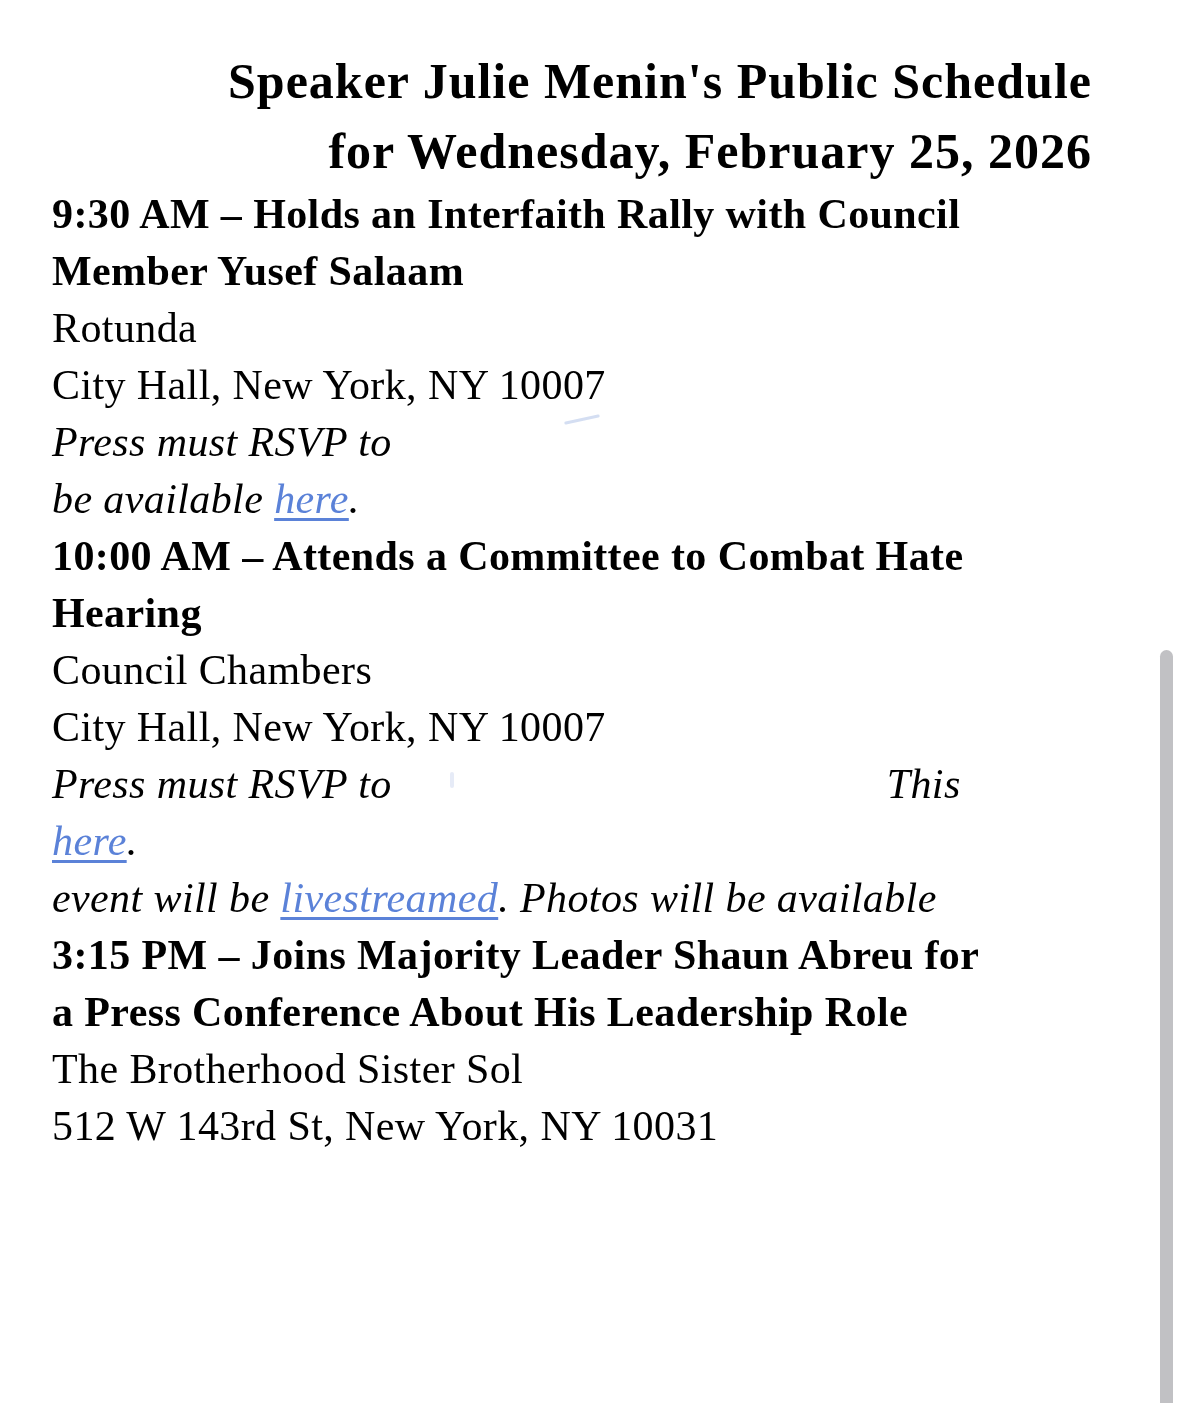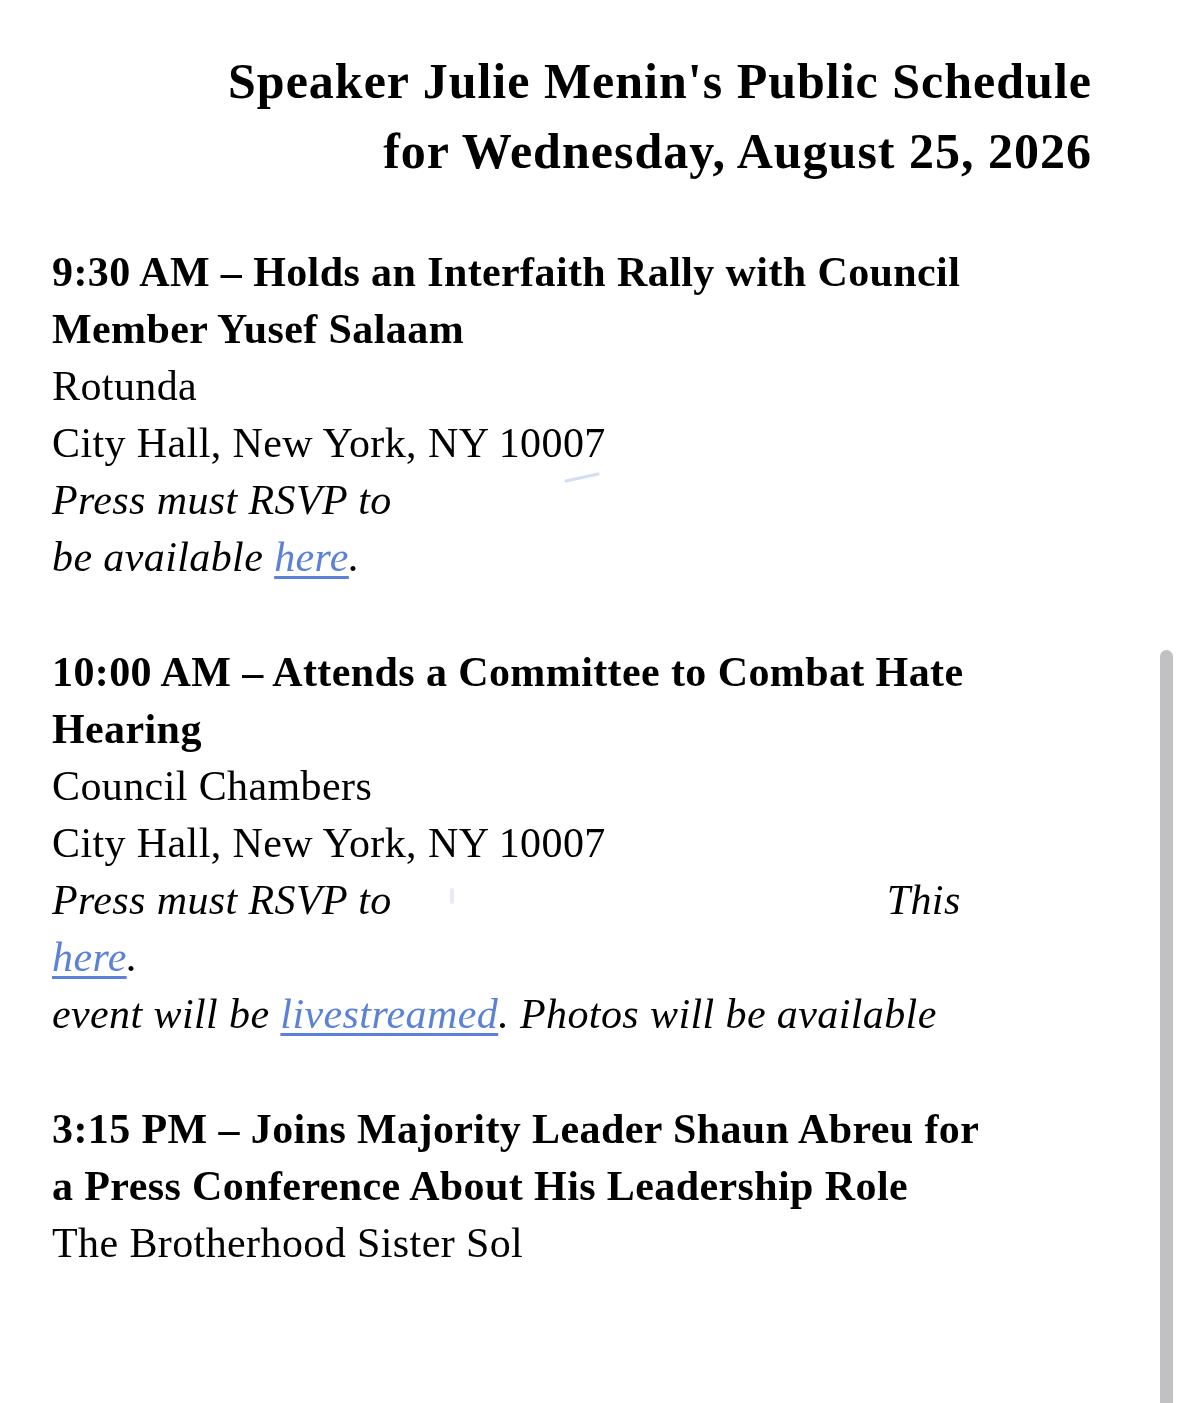--- a/index.html
+++ b/index.html
@@ -21,21 +21,20 @@
   .title {
     margin: 0;
     font-size: 50px;
     font-weight: bold;
     line-height: 70px;
     letter-spacing: 1px;
     text-align: right;
   }
   .tline { display: block; }
   .event {
-    margin-top: 58px;
     font-size: 42px;
     line-height: 57px;
     letter-spacing: 0.4px;
   }
   #event-1 { }
   .line { white-space: nowrap; }
   .line.bold { font-weight: bold; white-space: normal; }
   .line.italic { font-style: italic; }
   .rel { position: relative; }
   .link {
@@ -83,21 +82,21 @@
     border-radius: 8px 8px 0 0;
   }
 </style>
 </head>
 <body>
 
 <div class="doc">
 
   <h1 class="title">
     <span class="tline">Speaker Julie Menin's Public Schedule</span>
-    <span class="tline">for Wednesday, August 25, 2026</span>
+    <span class="tline">for Wednesday, February 25, 2026</span>
   </h1>
 
   <section class="event" id="event-1">
     <div class="line bold">9:30 AM – Holds an Interfaith Rally with Council</div>
     <div class="line bold">Member Yusef Salaam</div>
     <div class="line">Rotunda</div>
     <div class="line">City Hall, New York, NY 10007</div>
     <div class="line italic rel"><span>Press must RSVP to</span><span class="smudge s1"></span></div>
     <div class="line italic"><span>be available </span><a class="link">here</a><span>.</span></div>
   </section>
@@ -109,17 +108,18 @@
     <div class="line">City Hall, New York, NY 10007</div>
     <div class="line italic rel"><span>Press must RSVP to</span><span class="gap"></span><span>This</span><span class="smudge s2"></span></div>
     <div class="line italic"><a class="link">here</a><span>.</span></div>
     <div class="line italic"><span>event will be </span><a class="link">livestreamed</a><span>. Photos will be available</span></div>
   </section>
 
   <section class="event" id="event-3">
     <div class="line bold">3:15 PM – Joins Majority Leader Shaun Abreu for</div>
     <div class="line bold">a Press Conference About His Leadership Role</div>
     <div class="line">The Brotherhood Sister Sol</div>
+    <div class="line">512 W 143rd St, New York, NY 10031</div>
   </section>
 
 </div>
 
 <div class="scrollbar-thumb"></div>
 
 </body></html>

